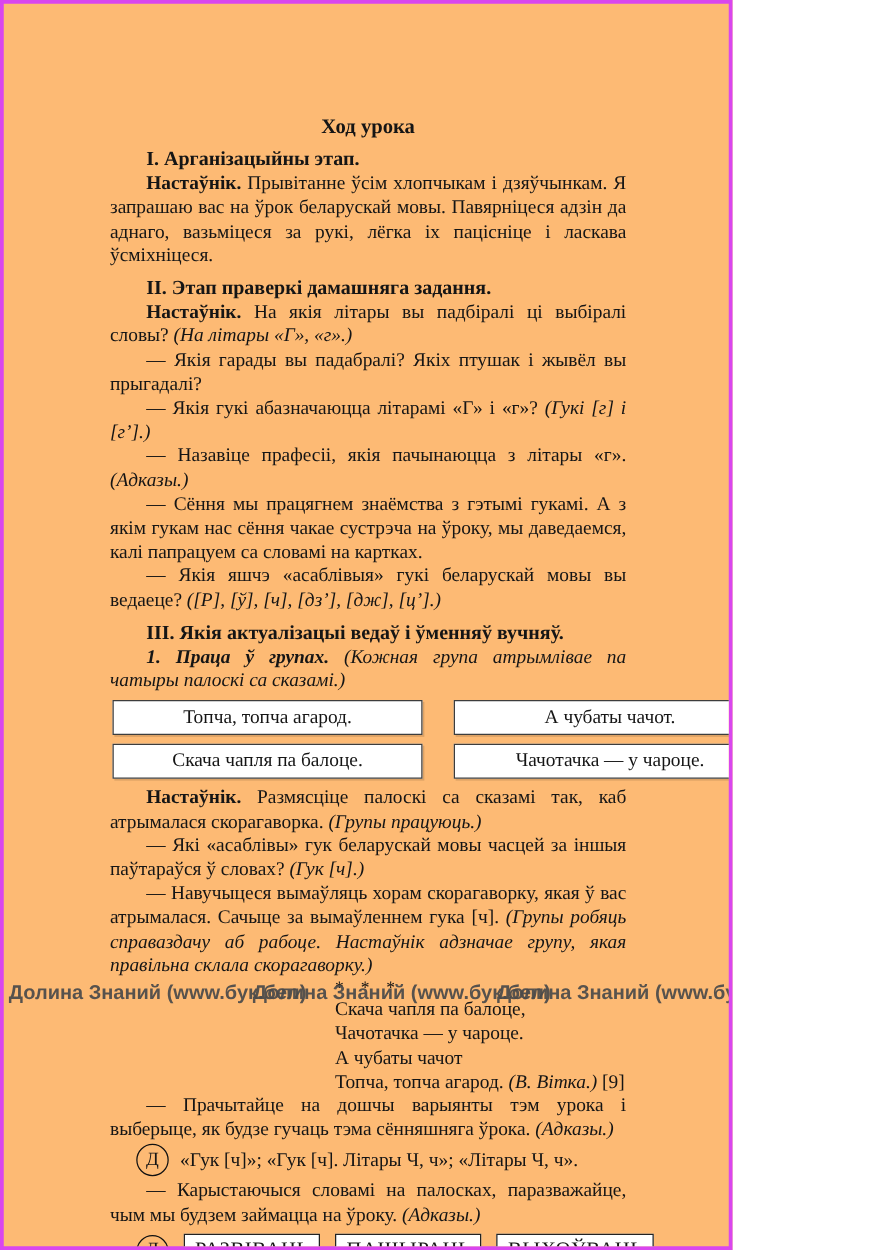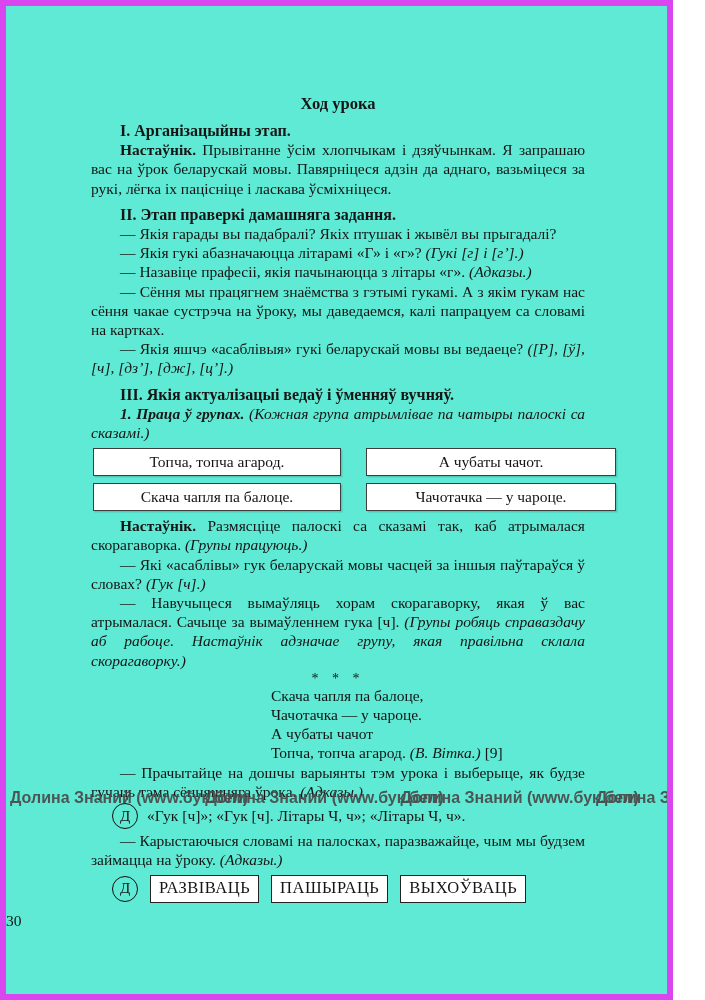--- a/index.html
+++ b/index.html
@@ -1,21 +1,21 @@
 <!DOCTYPE html>
 <html lang="be"><head>
 <meta charset="utf-8">
 <style>
   html,body { margin:0; padding:0; background:#fff; }
   .page {
     position:relative;
-    width:673px; height:1000px;
+    width:586px; height:1000px;
     box-sizing:border-box;
-    background:#5eead4;
-    border:6px solid #d946ef;
+    background:#fdba74;
+    border:3px solid #d946ef;
     overflow:hidden;
     font-family:"Liberation Serif", serif;
     color:#151515;
   }
   .doc { padding:88px 82px 0 85px; }
   .title {
     text-align:center; font-weight:bold;
     font-size:16.5px; line-height:20px; margin:0 0 2px 0;
   }
   .heading {
@@ -69,20 +69,21 @@
 </style>
 </head>
 <body>
 
 <div class="page">
   <div class="doc" id="doc">
       <div class="title">Ход урока</div>
       <div class="heading">І. Арганізацыйны этап.</div>
       <p class="para"><span class="r-b">Настаўнік.</span><span> Прывітанне ўсім хлопчыкам і дзяўчынкам. Я запрашаю вас на ўрок беларускай мовы. Павярніцеся адзін да аднаго, вазьміцеся за рукі, лёгка іх пацісніце і ласкава ўсміхніцеся.</span></p>
       <div class="heading">ІІ. Этап праверкі дамашняга задання.</div>
+      <p class="para"><span class="r-b">Настаўнік.</span><span> На якія літары вы падбіралі ці выбіралі словы? </span><span class="r-i">(На літары «Г», «г».)</span></p>
       <p class="para"><span>— Якія гарады вы падабралі? Якіх птушак і жывёл вы прыгадалі?</span></p>
       <p class="para"><span>— Якія гукі абазначаюцца літарамі «Г» і «г»? </span><span class="r-i">(Гукі [г] і [гʼ].)</span></p>
       <p class="para"><span>— Назавіце прафесіі, якія пачынаюцца з літары «г». </span><span class="r-i">(Адказы.)</span></p>
       <p class="para"><span>— Сёння мы працягнем знаёмства з гэтымі гукамі. А з якім гукам нас сёння чакае сустрэча на ўроку, мы даведаемся, калі папрацуем са словамі на картках.</span></p>
       <p class="para"><span>— Якія яшчэ «асаблівыя» гукі беларускай мовы вы ведаеце? </span><span class="r-i">([Р], [ў], [ч], [дзʼ], [дж], [цʼ].)</span></p>
       <div class="heading">ІІІ. Якія актуалізацыі ведаў і ўменняў вучняў.</div>
       <p class="para"><span class="r-bi">1. Праца ў групах.</span><span class="r-i"> (Кожная група атрымлівае па чатыры палоскі са сказамі.)</span></p>
       <div class="strips">
         <div class="strip">Топча, топча агарод.</div>
         <div class="strip">А чубаты чачот.</div>

